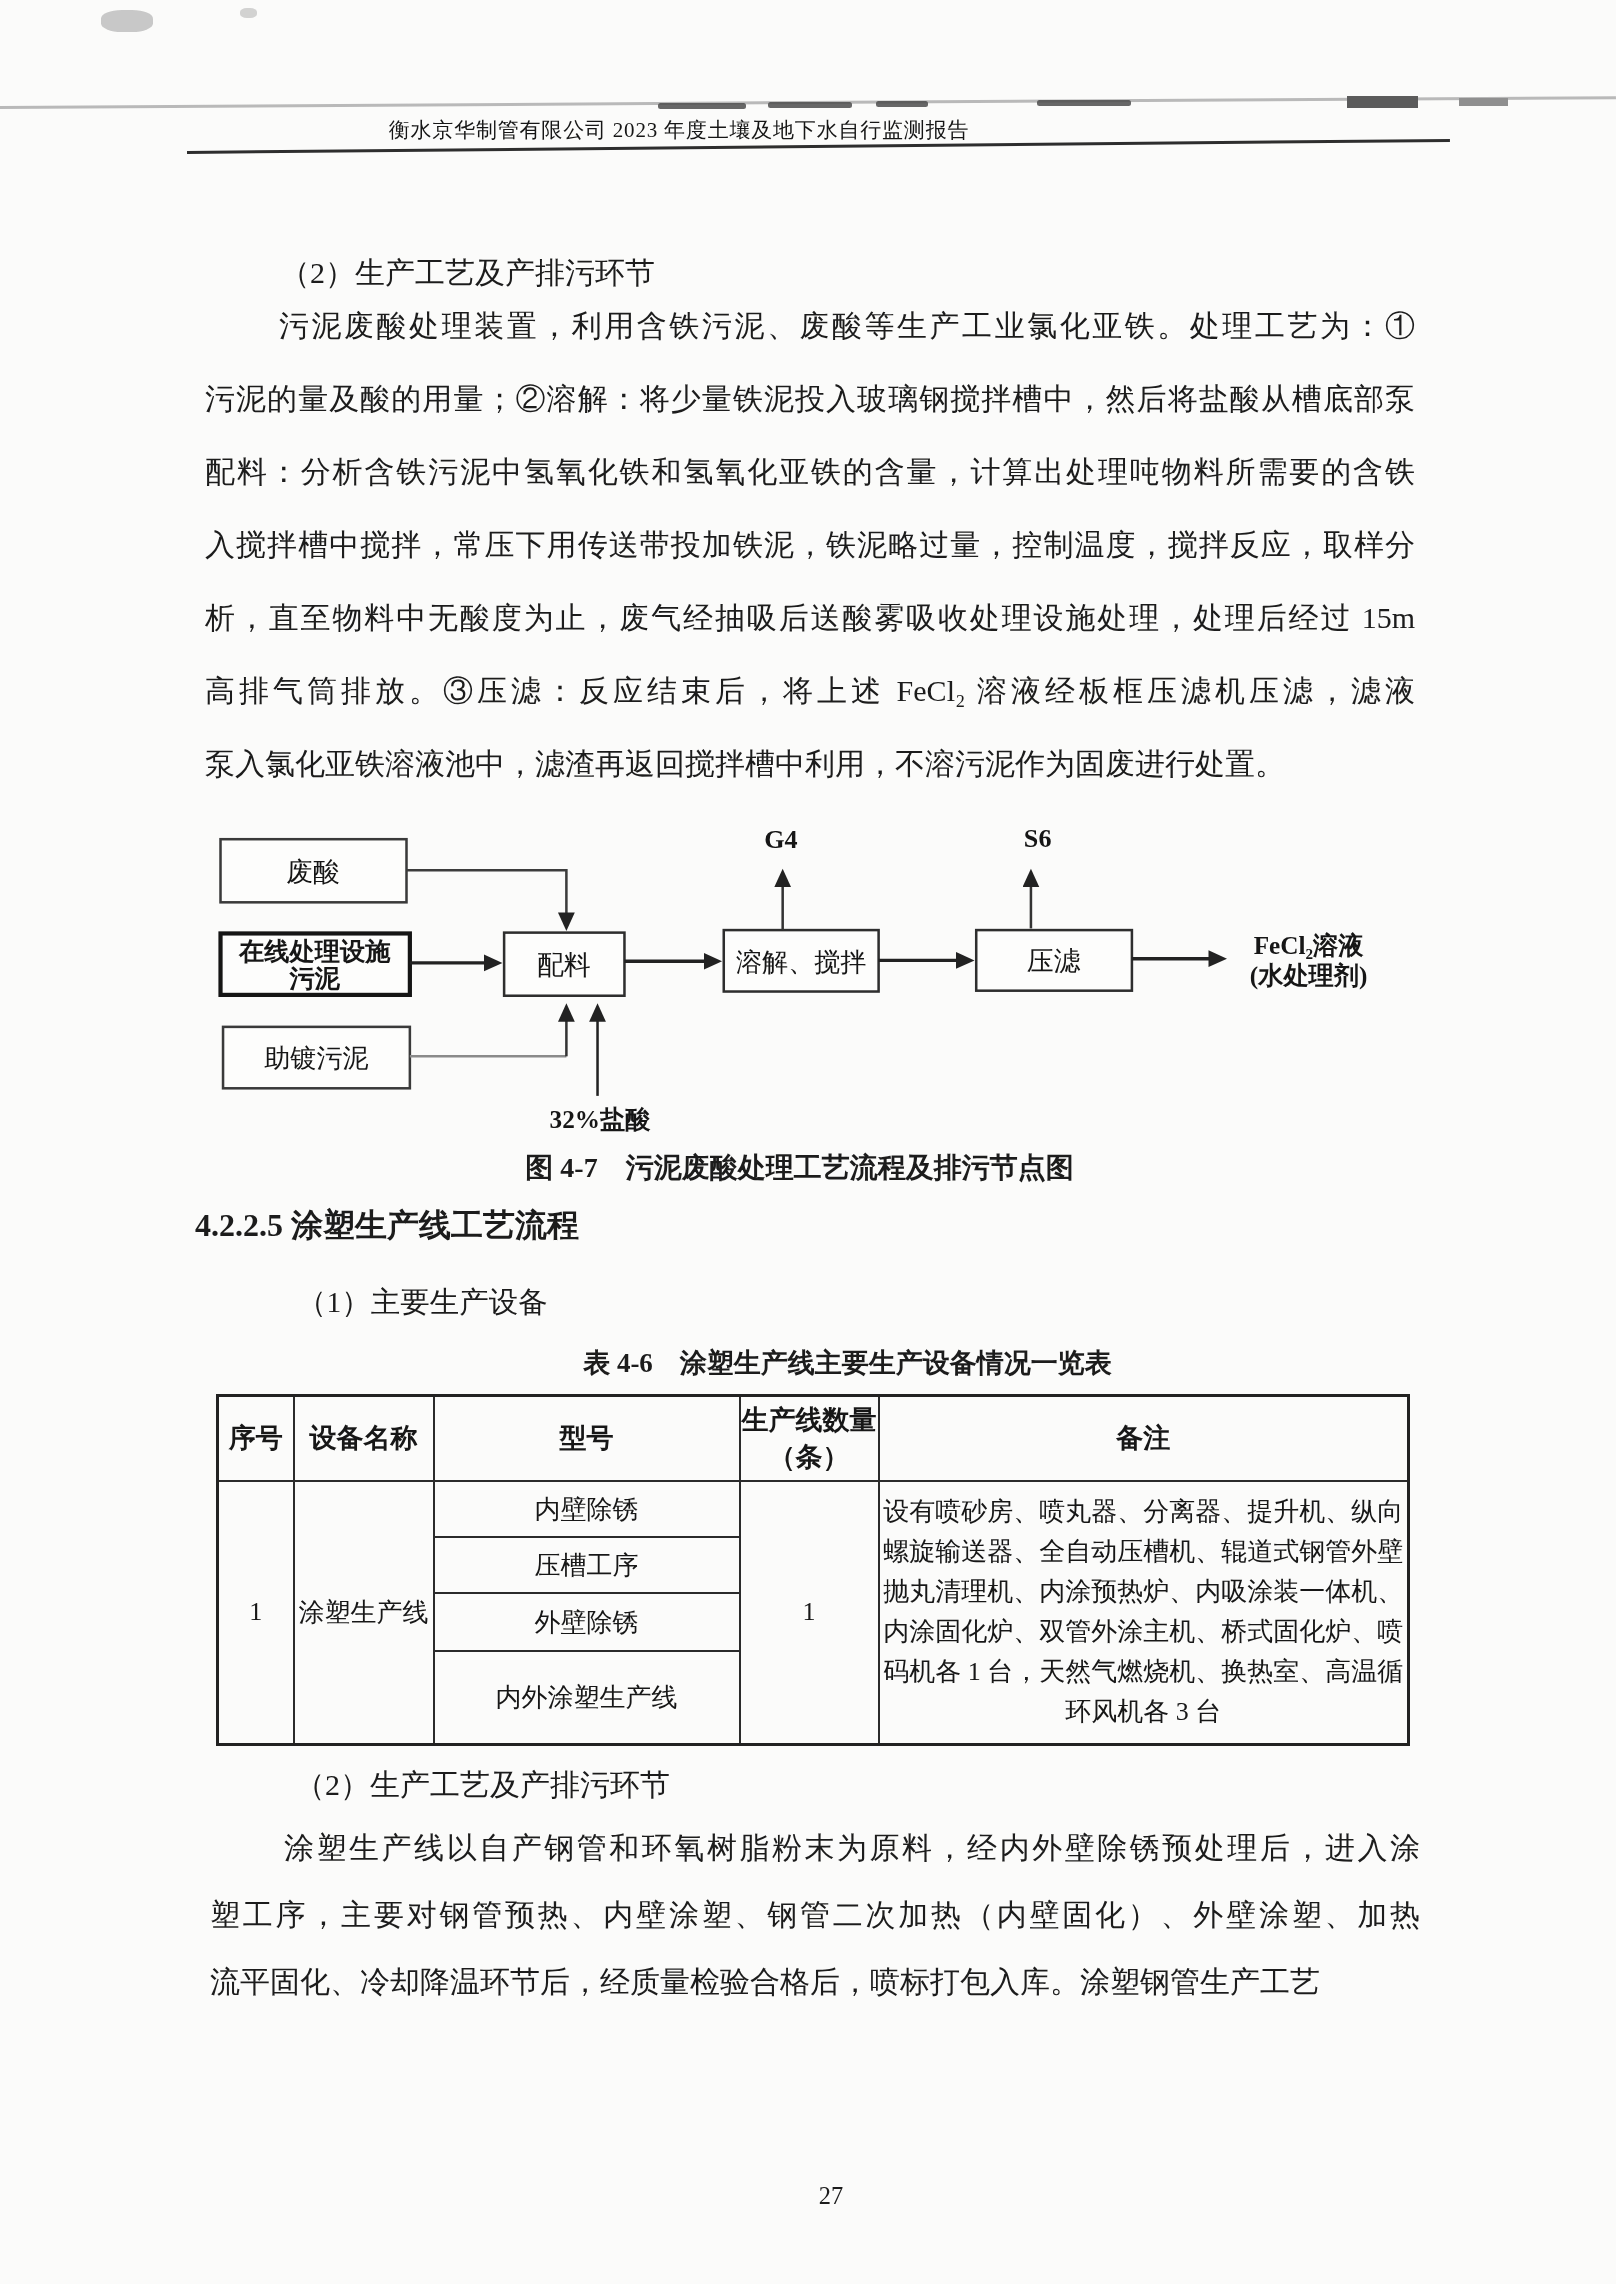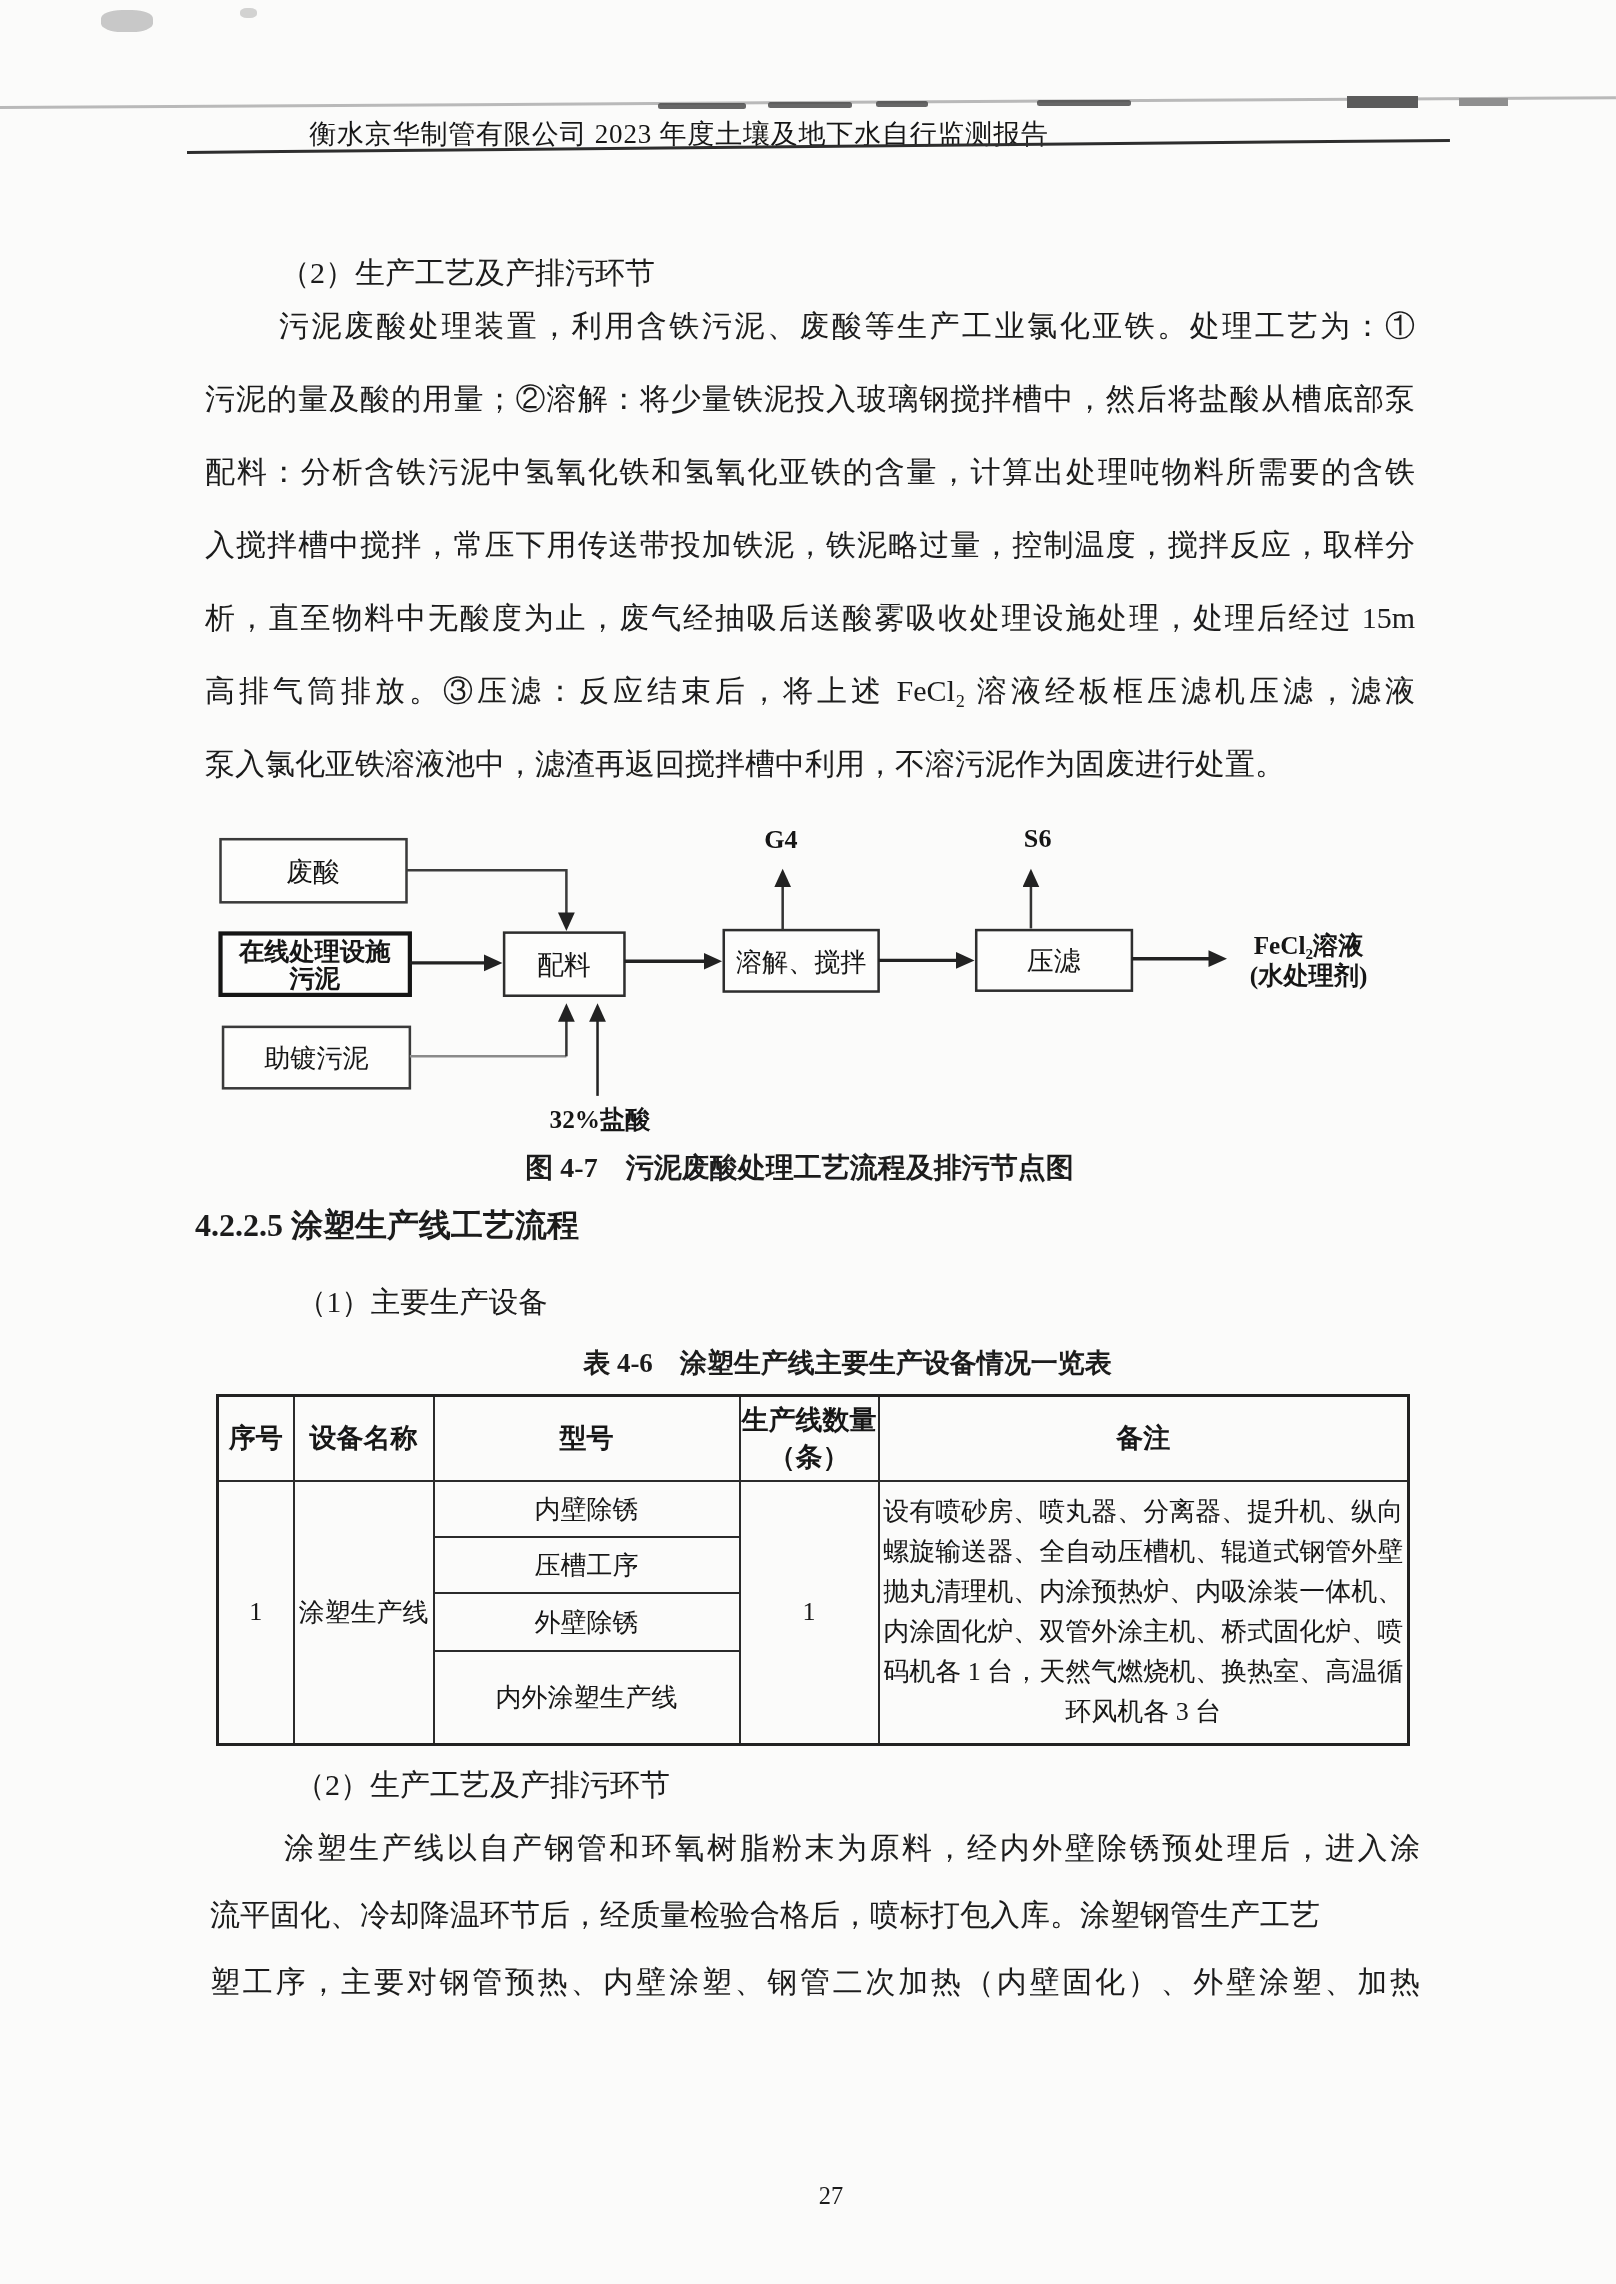--- a/index.html
+++ b/index.html
@@ -9,21 +9,21 @@
     overflow:hidden;
   }
   .abs{position:absolute;}
   
   .top-band{left:0;top:106px;width:1616px;height:3.4px;background:#b9b9b9;transform:rotate(-0.35deg);transform-origin:left center;}
   .smudge{background:#9f9f9f;border-radius:40%;}
   .dash{background:#4c4c4c;height:5.9px;border-radius:2.5px;opacity:.85;}
   .seg-dark{background:#5b5b5b;}
   .seg-mid{background:#8f8f8f;}
   
-  .header-line{left:0;top:116px;width:1358px;text-align:center;font-size:27px;letter-spacing:0.8px;color:#161616;}
+  .header-line{left:0;top:116px;width:1358px;text-align:center;font-size:21px;letter-spacing:0.8px;color:#161616;}
   .header-rule{left:187px;top:151px;width:1263px;height:2.5px;background:#2e2e2e;transform:rotate(-0.55deg);transform-origin:left center;}
   
   .h-sub{font-size:30px;}
   .para{width:1210px;}
   .para .ln{font-size:30px;line-height:73px;height:73px;white-space:nowrap;}
   .para .ln.j{white-space:normal;text-align:justify;text-align-last:justify;}
   .para .ln.ind{padding-left:74px;}
   .para2 .ln{line-height:67px;height:67px;}
   
   svg text{font-family:"Liberation Serif","DejaVu Serif",serif;fill:#161616;}
@@ -160,18 +160,18 @@
     <tr class="r4">
       <td>内外涂塑生产线</td>
     </tr>
   </tbody>
 </table>
 
 <div class="abs h-sub" style="left:295px;top:1765px;">（2）生产工艺及产排污环节</div>
 
 <div class="abs para para2" style="left:210px;top:1814px;">
   <div class="ln j ind">涂塑生产线以自产钢管和环氧树脂粉末为原料，经内外壁除锈预处理后，进入涂</div>
+  <div class="ln j">塑工序，主要对钢管预热、内壁涂塑、钢管二次加热（内壁固化）、外壁涂塑、加热</div>
   <div class="ln">流平固化、冷却降温环节后，经质量检验合格后，喷标打包入库。涂塑钢管生产工艺</div>
-  <div class="ln j">塑工序，主要对钢管预热、内壁涂塑、钢管二次加热（内壁固化）、外壁涂塑、加热</div>
 </div>
 
 <div class="abs pagenum">27</div>
 
 
 </body></html>

